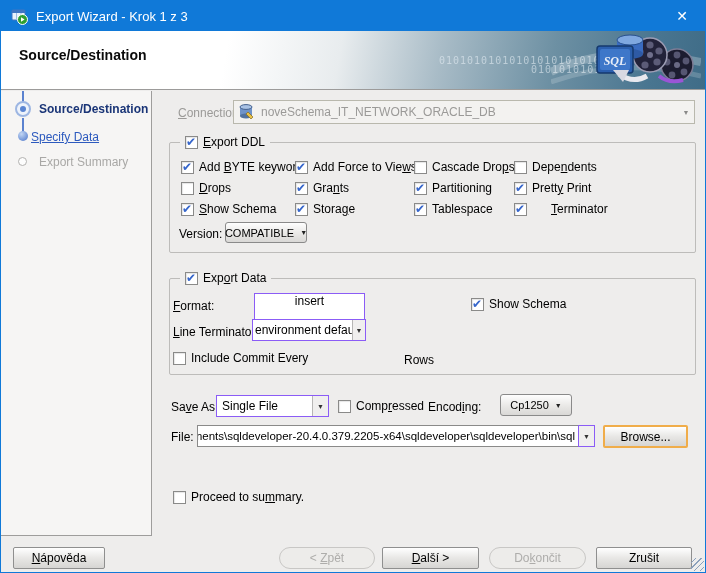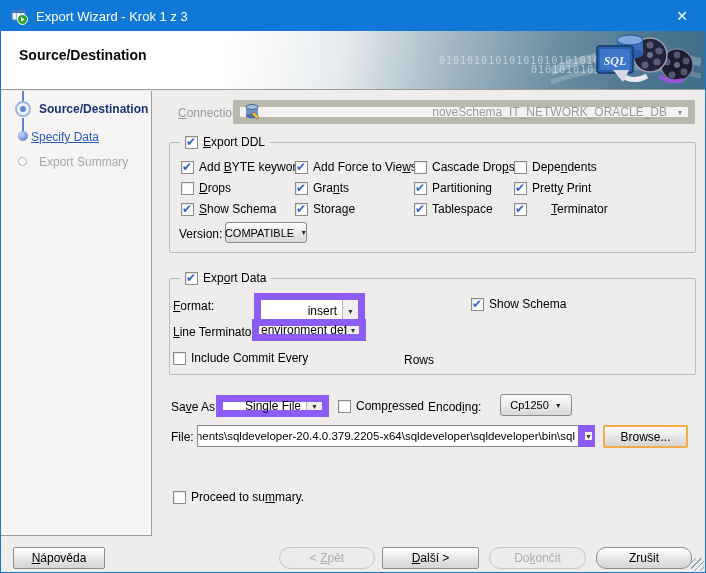--- a/index.html
+++ b/index.html
@@ -36,21 +36,21 @@
   .step-current { font-weight:bold; color:#1a3577; }
   .step-link { color:#2d5abe; text-decoration:underline; cursor:pointer; }
   .step-disabled { color:#a9a8a6; }
   .label { position:absolute; white-space:nowrap; }
   .gray { color:#9b9a98; }
   .group { position:absolute; border:1px solid #bdbcba; border-radius:2px; }
   .legend { position:absolute; top:-8px; left:10px; background:#eeedec; padding:0 5px; display:flex; align-items:center; gap:5px; white-space:nowrap; }
   .cb { position:absolute; display:flex; align-items:center; gap:5px; white-space:nowrap; cursor:default; }
   .box { width:13px; height:13px; background:#fff; border:1px solid #8a8a89; box-shadow:inset 1px 1px 1px rgba(0,0,0,0.10); position:relative; flex:none; }
   .box.on::after { content:"\2714"; position:absolute; left:0px; top:-2px; font-size:12px; color:#3565cb; }
-  .combo { position:absolute; background:#fff; border:7px solid #8b5cf6; display:flex; align-items:center;text-align:right; }
+  .combo { position:absolute; background:#fff; border:1px solid #8b5cf6; display:flex; align-items:center; }
   .combo .ctext { flex:1; padding:0 5px; white-space:nowrap; overflow:hidden; }
   .combo .carrow { width:16px; align-self:stretch; display:flex; align-items:center; justify-content:center; font-size:7px; color:#333; background:#f0efee; border-left:1px solid #b7b6b5; }
   .combo.disabled { background:#f3f2f0; border-color:#b9b8ad; color:#9b9a98; }
   .combo.disabled .carrow { background:transparent; border-left:none; color:#8a8a88; }
   .dbtn { position:absolute; border:1px solid #8a8a8a; border-radius:3px; background:linear-gradient(#fefefe,#e9e8e6 55%,#d9d8d6); display:flex; align-items:center; justify-content:center; gap:6px; padding:0 6px; white-space:nowrap; }
   .dbtn .carrow { font-size:7px; color:#222; }
   .btn { position:absolute; height:22px; border:1px solid #8f8f8f; border-radius:2px; background:linear-gradient(#ffffff,#e8e7e5 50%,#d6d5d3); display:flex; align-items:center; justify-content:center; font-size:12px; white-space:nowrap; cursor:default; }
   .btn.disabled { border-color:#c8c7c5; background:#edecea; color:#aeadab;border-radius:11px; }
   .btn.browse { border:2px solid #f0ad4a; height:23px; }
   .spin { position:absolute; background:#fff; border:1px solid #8a8a89; display:flex; }
@@ -213,21 +213,21 @@
     <span class="carrow">▼</span>
   </div>
 
   <div class="group" style="left:168px; top:277px; width:527px; height:97px;">
     <div class="legend">
       <span class="box on"></span>
       <span>Exp<u>o</u>rt Data</span>
     </div>
   </div>
   <span class="label" style="left:172px; top:298px;"><u>F</u>ormat:</span>
-  <div class="combo" style="left:253px; top:292px; width:111px; height:36px;">
+  <div class="combo" style="left:253px; top:292px; width:111px; height:36px;flex-direction:column;">
     <span class="ctext">insert</span>
     <span class="carrow">▼</span>
   </div>
   <label class="cb" style="left:470px; top:296px;">
       <span class="box on"></span>
       <span>Show Schema</span>
     </label>
   <span class="label" style="left:172px; top:324px;"><u>L</u>ine Terminator:</span>
   <div class="combo" style="left:251px; top:318px; width:114px; height:22px;">
     <span class="ctext" style="padding:0 2px;">environment default</span>
@@ -275,18 +275,18 @@
     </div>
   <div class="btn disabled" style="left:278px; top:546px; width:96px;">
       <span>&lt; <u>Z</u>pět</span>
     </div>
   <div class="btn" style="left:381px; top:546px; width:97px;">
       <span><u>D</u>alší &gt;</span>
     </div>
   <div class="btn disabled" style="left:488px; top:546px; width:97px;text-align:center;">
       <span>Do<u>k</u>ončit</span>
     </div>
-  <div class="btn" style="left:595px; top:546px; width:96px;border-radius:10px;">
+  <div class="btn" style="left:595px; top:546px; width:96px;">
       <span>Zrušit</span>
     </div>
 
   <div id="grip"></div>
 </div>
 
 </body></html>

